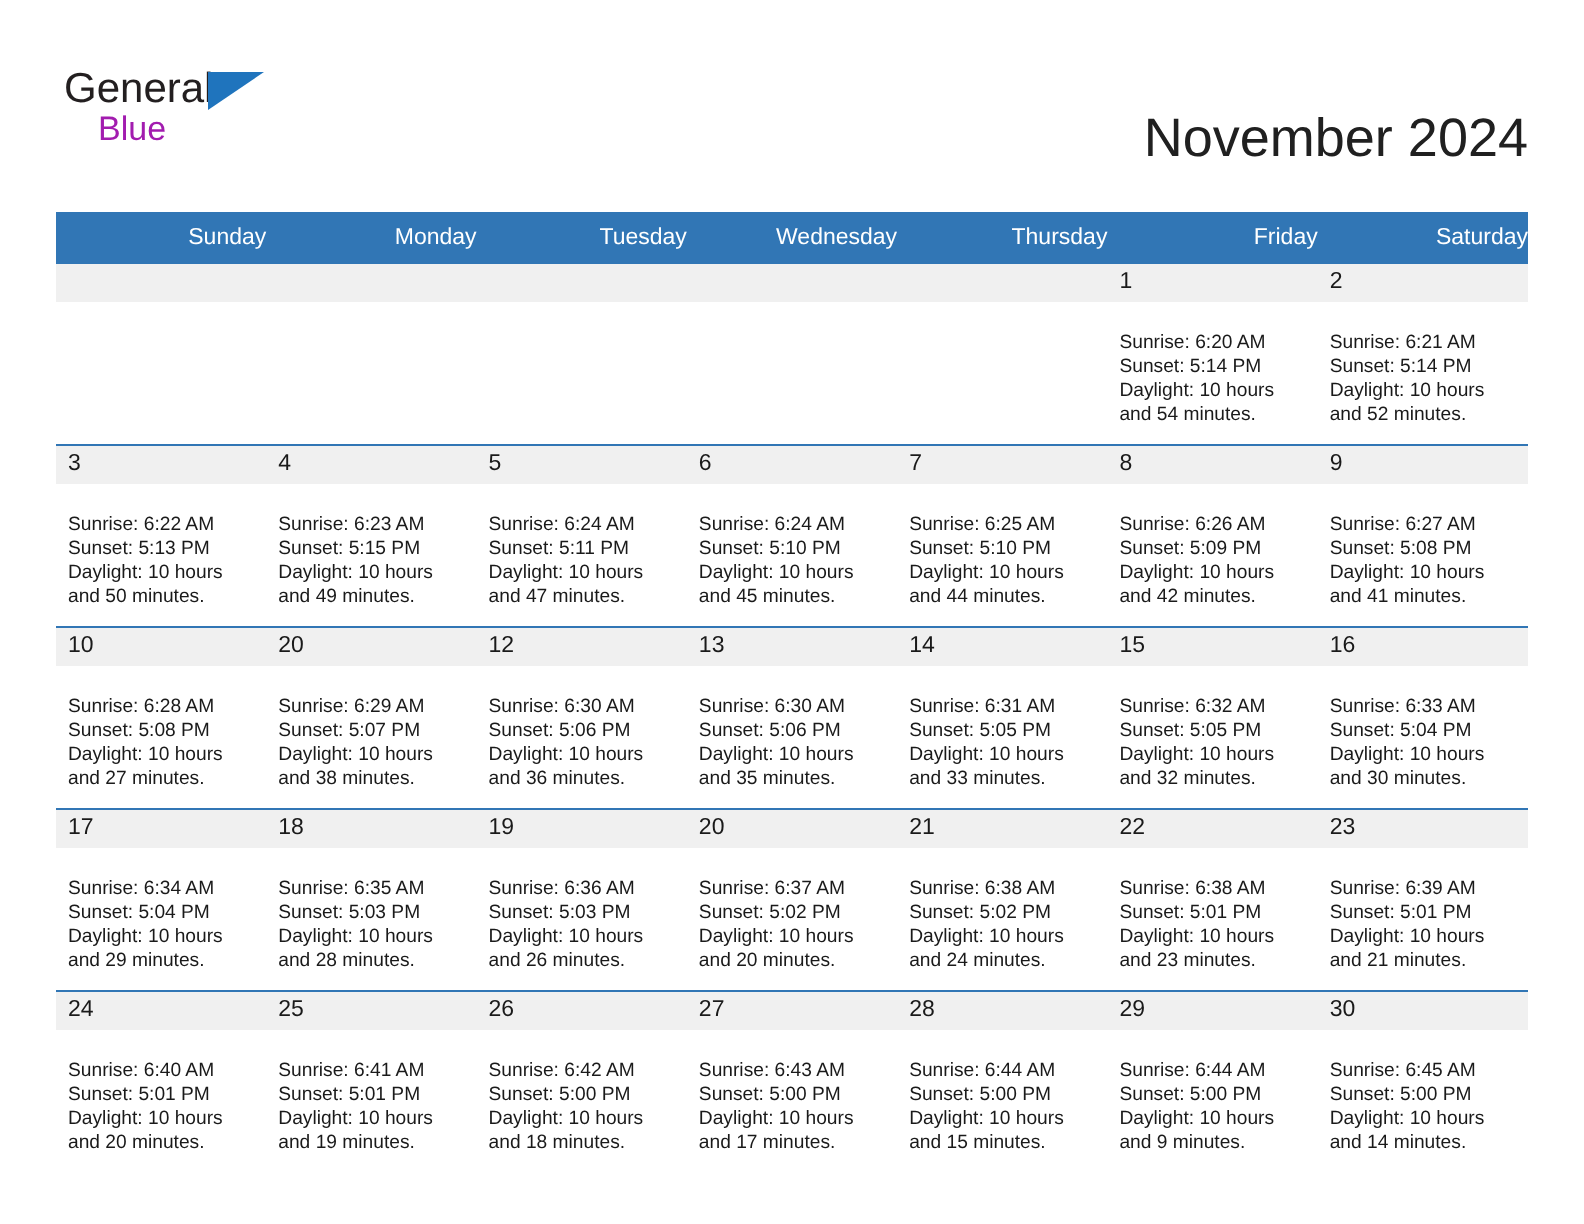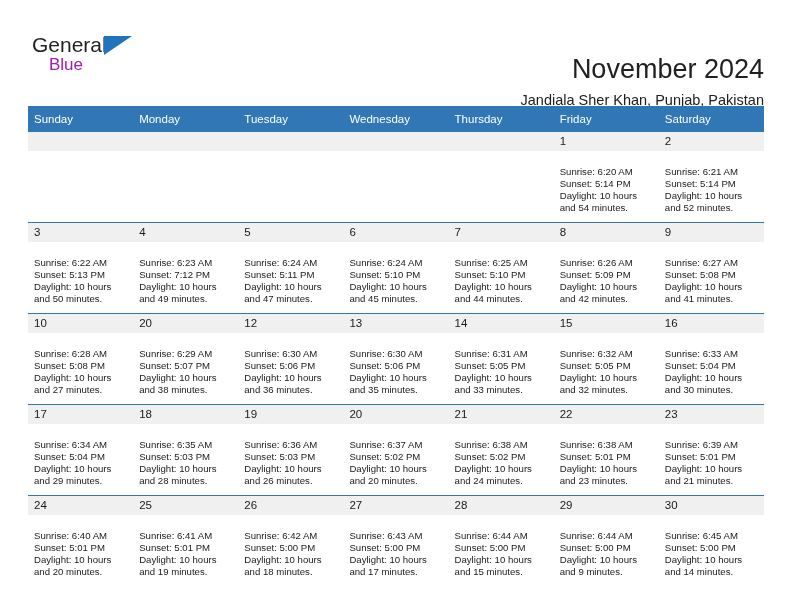--- a/index.html
+++ b/index.html
@@ -97,21 +97,21 @@
     top: 106px;
     width: 736px;
     border-collapse: collapse;
     table-layout: fixed;
   }
   .calendar th {
     background: #3176b5;
     color: #ffffff;
     font-size: 11.5px;
     font-weight: normal;
-    text-align: left;
+    text-align: right;
     padding: 4px 0 4px 6px;
     height: 18px;
     vertical-align: middle;
     border: none;
   }
   .calendar td {
     width: 105.14px;
     height: 90px;
     vertical-align: top;
     padding: 0;
@@ -152,21 +152,20 @@
   <div class="header">
 
     <div class="logo">
       <span class="logo-general">General</span>
       <span class="logo-tri"></span>
       <span class="logo-blue">Blue</span>
     </div>
 
     <div class="title-block">
       <div class="month-title">November 2024</div>
-      <div class="location-sub">Jandiala Sher Khan, Punjab, Pakistan</div>
     </div>
 
   </div>
 
   <table class="calendar">
     <thead>
       <tr>
         <th>Sunday</th>
         <th>Monday</th>
         <th>Tuesday</th>
@@ -219,21 +218,21 @@
               <div>Sunrise: 6:22 AM</div>
               <div>Sunset: 5:13 PM</div>
               <div>Daylight: 10 hours</div>
               <div>and 50 minutes.</div>
             </div>
           </td>
           <td class="">
             <span class="daynum">4</span>
             <div class="cellbody">
               <div>Sunrise: 6:23 AM</div>
-              <div>Sunset: 7:12 PM</div>
+              <div>Sunset: 5:15 PM</div>
               <div>Daylight: 10 hours</div>
               <div>and 49 minutes.</div>
             </div>
           </td>
           <td class="">
             <span class="daynum">5</span>
             <div class="cellbody">
               <div>Sunrise: 6:24 AM</div>
               <div>Sunset: 5:11 PM</div>
               <div>Daylight: 10 hours</div>

